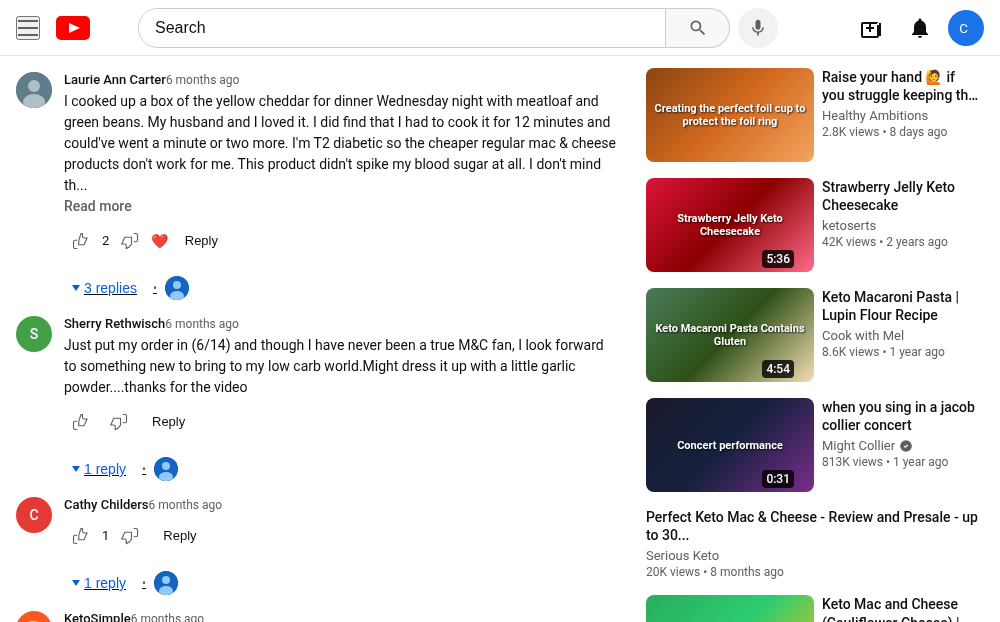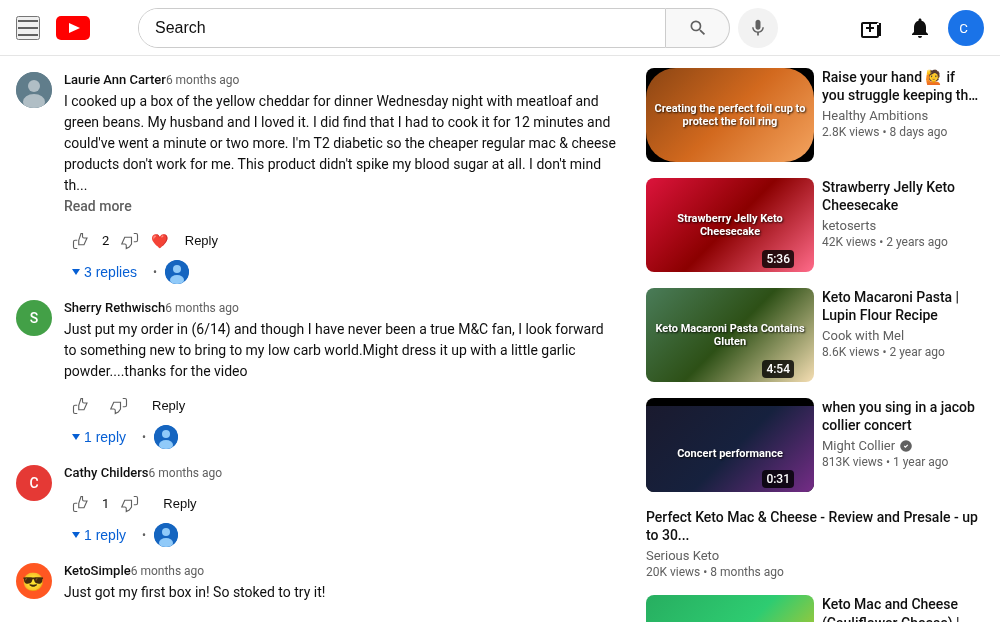--- a/index.html
+++ b/index.html
@@ -53,43 +53,43 @@
     .comment-author { font-size: 13px; font-weight: 500; color: #0f0f0f; cursor: pointer; }
     .comment-time { font-size: 12px; color: #606060; }
     .comment-text { font-size: 14px; color: #0f0f0f; line-height: 1.5; word-break: break-word; }
     .read-more { color: #606060; cursor: pointer; font-size: 14px; font-weight: 500; }
 
     .comment-actions { display: flex; align-items: center; gap: 4px; margin-top: 8px; }
     .action-btn { display: flex; align-items: center; gap: 4px; background: transparent; border: none; cursor: pointer; padding: 4px 8px; border-radius: 20px; font-size: 13px; color: #606060; }
     .action-count { font-size: 13px; color: #0f0f0f; }
     .reply-btn { font-size: 13px; font-weight: 500; color: #0f0f0f; background: transparent; border: none; cursor: pointer; padding: 8px 12px; border-radius: 20px; }
 
-    .replies-row { display: flex; align-items: center; gap: 8px; margin-top: 4px; padding-left: 0; }
+    .replies-row { display: flex; align-items: center; gap: 8px; margin-top: 20px; padding-left: 0; text-decoration: underline; }
     .expand-btn { display: flex; align-items: center; gap: 4px; background: transparent; border: none; cursor: pointer; color: #065fd4; font-size: 14px; font-weight: 500; padding: 4px 8px; border-radius: 20px; }
     .reply-avatar-small { width: 24px; height: 24px; border-radius: 50%; overflow: hidden; }
     .chevron-down { border-left: 4px solid transparent; border-right: 4px solid transparent; border-top: 6px solid #065fd4; display: inline-block; }
     .reply-count-text { font-size: 14px; color: #065fd4; font-weight: 500; }
     .dot-sep { color: #606060; font-size: 12px; }
 
     
     .sidebar { flex: 1; overflow-y: auto; padding: 8px 16px 8px 24px; }
     .video-card { display: flex; gap: 8px; margin-bottom: 8px; cursor: pointer; border-radius: 8px; padding: 4px; }
     .thumbnail-wrap { position: relative; flex-shrink: 0; width: 168px; height: 94px; border-radius: 8px; overflow: hidden; background: #000; }
     .duration-badge { position: absolute; bottom: 4px; right: 20px; background: rgba(0,0,0,0.8); color: #fff; font-size: 12px; padding: 2px 4px; border-radius: 4px; font-weight: 500; }
     .video-info { flex: 1; min-width: 0; }
     .video-title { font-size: 14px; font-weight: 500; color: #0f0f0f; line-height: 1.3; margin-bottom: 4px; display: -webkit-box; -webkit-line-clamp: 2; -webkit-box-orient: vertical; overflow: hidden; }
     .video-channel { font-size: 13px; color: #606060; margin-bottom: 2px; display: flex; align-items: center; gap: 4px; }
     .verified-icon { width: 14px; height: 14px; }
     .video-meta { font-size: 12px; color: #606060; }
 
     
-    .thumb-1 { background: linear-gradient(135deg, #8B4513 0%, #D2691E 50%, #F4A460 100%); border-radius: 30px; }
+    .thumb-1 { background: linear-gradient(135deg, #8B4513 0%, #D2691E 50%, #F4A460 100%); }
     .thumb-2 { background: linear-gradient(135deg, #dc143c 0%, #8B0000 50%, #ff6b8a 100%); }
     .thumb-3 { background: linear-gradient(135deg, #4a7c59 0%, #2d5016 50%, #f5deb3 100%); }
-    .thumb-4 { background: linear-gradient(135deg, #1a1a2e 0%, #16213e 50%, #7b2d8b 100%); margin-top: 8px; }
+    .thumb-4 { background: linear-gradient(135deg, #1a1a2e 0%, #16213e 50%, #7b2d8b 100%); }
     .thumb-5 { background: linear-gradient(135deg, #e67e22 0%, #f39c12 50%, #e74c3c 100%); }
     .thumb-6 { background: linear-gradient(135deg, #27ae60 0%, #2ecc71 50%, #f1c40f 100%); }
 
     .thumb-text-overlay {
       width: 100%;
       height: 100%;
       display: flex;
       align-items: center;
       justify-content: center;
       font-size: 11px;
@@ -338,21 +338,21 @@
     <div class="thumbnail-wrap">
       <div class="thumb-3 thumb-text-overlay">Keto Macaroni Pasta Contains Gluten</div>
       <span class="duration-badge">4:54</span>
     </div>
     <div class="video-info">
       <div class="video-title">Keto Macaroni Pasta | Lupin Flour Recipe</div>
       <div class="video-channel">
         <span>Cook with Mel</span>
 
       </div>
-      <div class="video-meta">8.6K views • 2 year ago</div>
+      <div class="video-meta">8.6K views • 1 year ago</div>
     </div>
   </div>
       <div class="video-card">
     <div class="thumbnail-wrap">
       <div class="thumb-4 thumb-text-overlay">Concert performance</div>
       <span class="duration-badge">0:31</span>
     </div>
     <div class="video-info">
       <div class="video-title">when you sing in a jacob collier concert</div>
       <div class="video-channel">

